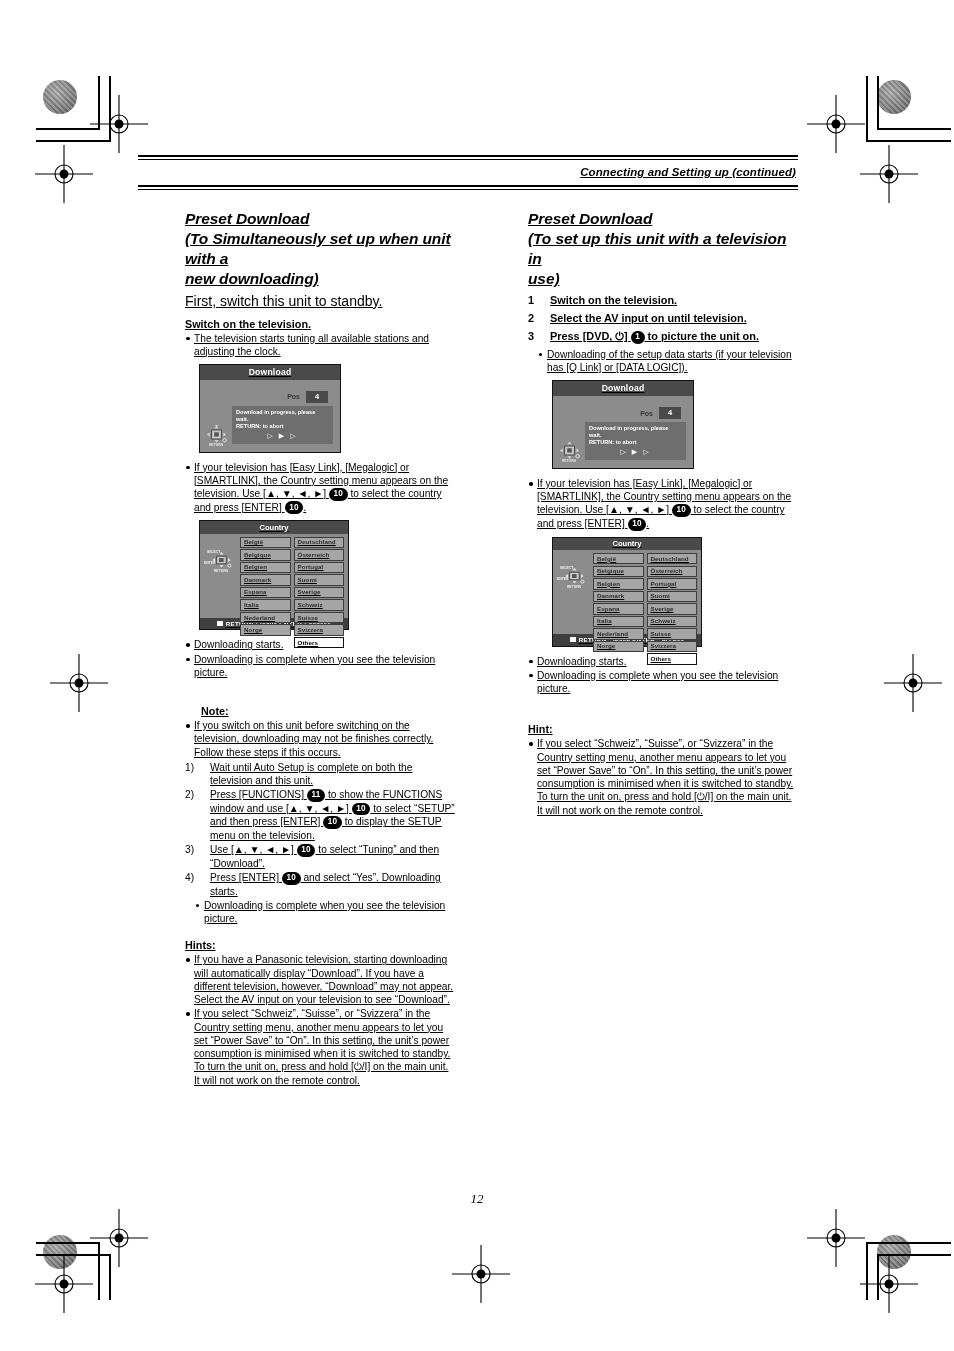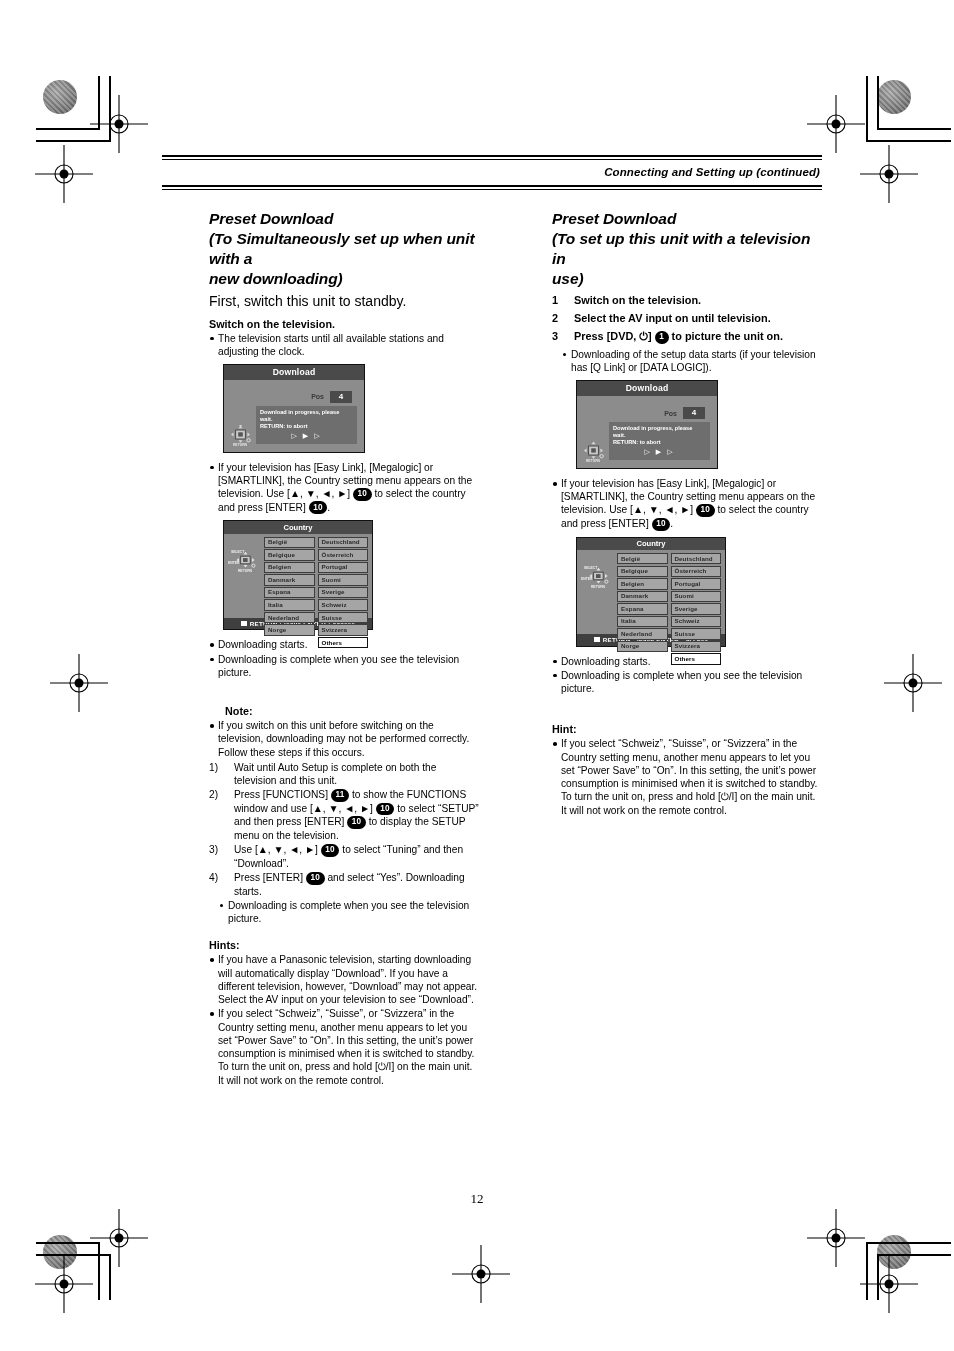--- a/index.html
+++ b/index.html
@@ -21,21 +21,21 @@
           background: radial-gradient(circle at 40% 35%, #9a9a9a 0%, #7a7a7a 45%, #636363 75%, #555 100%); }
   .blob.tex { background-image:
       repeating-linear-gradient(45deg, rgba(255,255,255,.18) 0 2px, rgba(0,0,0,.10) 2px 4px),
       radial-gradient(circle at 40% 35%, #a8a8a8 0%, #868686 45%, #6a6a6a 78%, #5a5a5a 100%); }
 
   
   .corner { position:absolute; }
   .corner i { position:absolute; background:#000; }
 
   
-  .page { position:absolute; left:162px; top:155px; width:660px; }
+  .page { position:absolute; left:138px; top:155px; width:660px;text-decoration:underline; }
 
   .rule-top   { height:0; border-top:2.5px solid #000; }
   .rule-thin  { height:0; border-top:1px solid #000; margin-top:2px; }
   .rule-bot   { height:0; border-top:2.5px solid #000; margin-top:2px; }
   .rule-bot2  { height:0; border-top:1px solid #000; margin-top:2px; }
 
   .header-line {
     text-align:right;
     font-weight:bold; font-style:italic;
     font-size:11.5px; letter-spacing:.1px;
@@ -118,21 +118,21 @@
   .ct-col { flex:1; }
   .ct-item { background:#a5a5a5; border:.8px solid #3d3d3d; color:#2a2a2a;
              font-size:6.2px; font-weight:bold; padding:.6px 0 1px 3px;
              margin-bottom:1.2px; line-height:1.25; letter-spacing:.1px; }
   .ct-item.sel { background:#ffffff; border-color:#111; color:#000; }
   .ct-foot { background:#3f3f3f; color:#fff; text-align:center;
              font-size:6.2px; font-weight:bold; padding:2px 0 2.5px; letter-spacing:.35px; }
   .ct-foot .sq { display:inline-block; width:6px; height:5px; background:#fff; margin-right:3px; vertical-align:0px; }
 
   .pageno { position:absolute; left:0; right:0; text-align:center; top:1191px;
-            font-family:"Liberation Serif", serif; font-size:13px; }
+            font-family:"Liberation Serif", serif; font-style:italic; font-size:13px; }
 </style>
 </head>
 <body>
 
 <div>
 
   <div class="blob tex" style="left:43px; top:80px;"></div>
   <div class="mark reg" style="left:88px; top:93px;">
     <svg width="62" height="62" viewBox="0 0 62 62">
         <g stroke="#000" stroke-width="1.1" fill="none">
@@ -292,21 +292,21 @@
         <span>Preset Download</span><br>
         <span>(To Simultaneously set up when unit with a</span><br>
         <span>new downloading)</span>
       </h2>
 
       <div class="lead">First, switch this unit to standby.</div>
 
       <div class="subhead">Switch on the television.</div>
 
       <ul class="b">
-        <li>The television starts until all available stations and adjusting the clock.</li>
+        <li>The television starts tuning all available stations and adjusting the clock.</li>
       </ul>
 
       <div class="tvshot">
         <div class="dl-screen">
           <div class="dl-title">Download</div>
           <div class="dl-body">
             <div class="dl-pos">
               <span class="lbl">Pos</span>
               <span class="val">4</span>
             </div>
@@ -386,21 +386,21 @@
         </div>
       </div>
 
       <ul class="b tightgap">
         <li>Downloading starts.</li>
         <li>Downloading is complete when you see the television picture.</li>
       </ul>
 
       <div class="subhead" style="margin-top:26px;padding-left:16px;">Note:</div>
       <ul class="b tightgap">
-        <li>If you switch on this unit before switching on the television, downloading may not be performed correctly. Follow these steps if this occurs.</li>
+        <li>If you switch on this unit before switching on the television, downloading may not be finishes correctly. Follow these steps if this occurs.</li>
       </ul>
 
       <ol class="paren" id="l-steps">
           <li><span class="n">1)</span><span>Wait until Auto Setup is complete on both the television and this unit.</span></li>
           <li><span class="n">2)</span><span>Press [FUNCTIONS] <span class="kn">11</span> to show the FUNCTIONS window and use [▲, ▼, ◄, ►] <span class="kn">10</span> to select “SETUP” and then press [ENTER] <span class="kn">10</span> to display the SETUP menu on the television.</span></li>
           <li><span class="n">3)</span><span>Use [▲, ▼, ◄, ►] <span class="kn">10</span> to select “Tuning” and then “Download”.</span></li>
           <li><span class="n">4)</span><span>Press [ENTER] <span class="kn">10</span> and select “Yes”. Downloading starts.</span></li>
         </ol>
 
       <ul class="sub" style="margin-top:0;">

